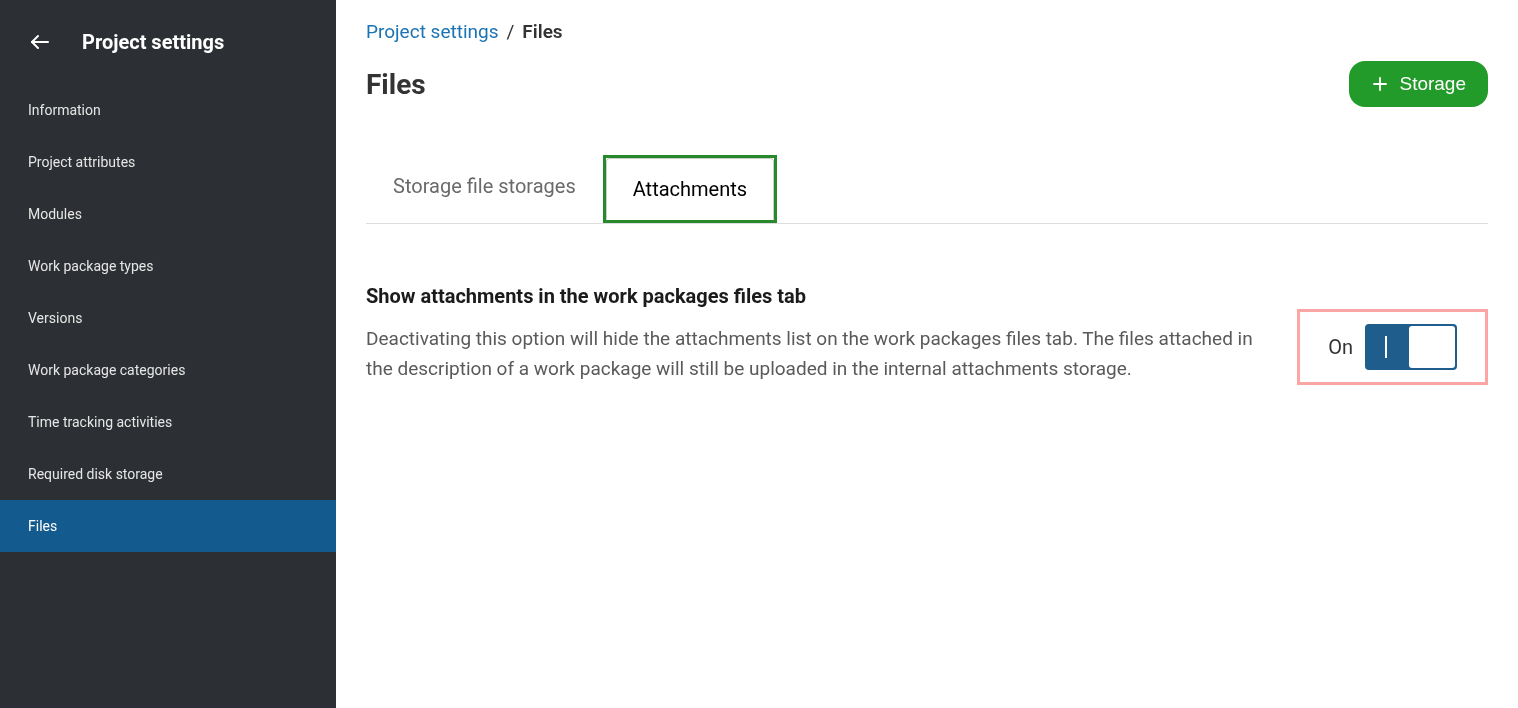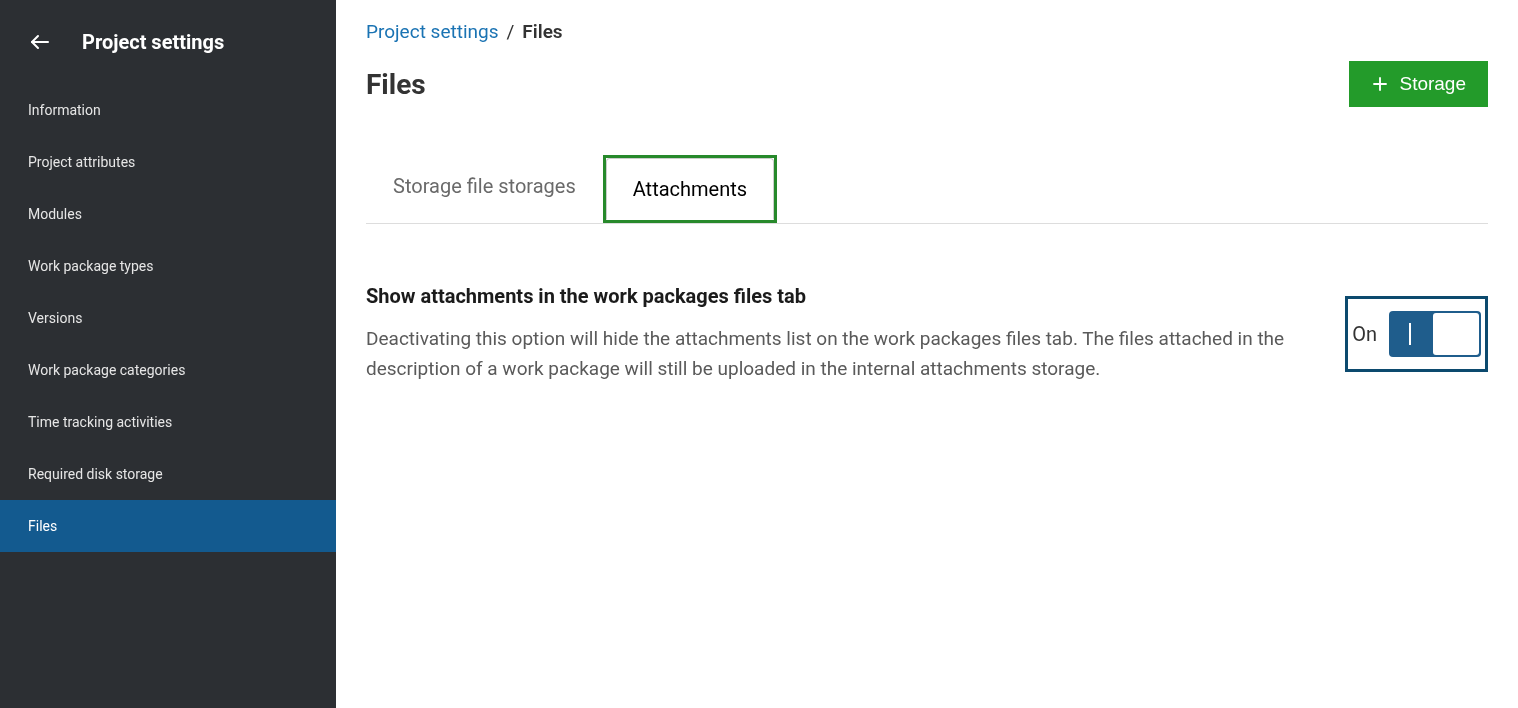--- a/index.html
+++ b/index.html
@@ -86,21 +86,21 @@
       margin-top: 18px;
     }
     .page-title {
       font-size: 28px;
       font-weight: 700;
     }
     .storage-btn {
       background: #239b2a;
       color: #fff;
       border: none;
-      border-radius: 0;
+      border-radius: 16px;
       padding: 12px 22px;
       font-size: 19px;
       display: flex;
       align-items: center;
       gap: 10px;
       cursor: pointer;
     }
     .plus-icon {
       width: 18px;
       height: 18px;
@@ -135,21 +135,21 @@
       padding: 0;
     }
     .tab-hilite .tab {
       margin-bottom: 0;
     }
 
     
     .setting-row {
       display: flex;
       justify-content: space-between;
-      align-items: center;
+      align-items: flex-end;
       margin-top: 60px;
       gap: 30px;
     }
     .setting-text {
       flex: 1;
     }
     .setting-title {
       font-size: 20px;
       font-weight: 700;
       color: #1b1b1b;
@@ -158,22 +158,22 @@
       font-size: 19px;
       color: #5a5a5a;
       margin-top: 16px;
       line-height: 1.6;
       max-width: 1020px;
     }
     .toggle-wrap {
       display: flex;
       align-items: center;
       gap: 12px;
-      border: 3px solid #0c4a6e;
-      padding: 12px 4px;
+      border: 3px solid #fca5a5;
+      padding: 12px 28px;
     }
     .toggle-label {
       font-size: 20px;
       color: #333;
     }
     .toggle {
       width: 92px;
       height: 46px;
       background: #1f5d8c;
       border-radius: 4px;

